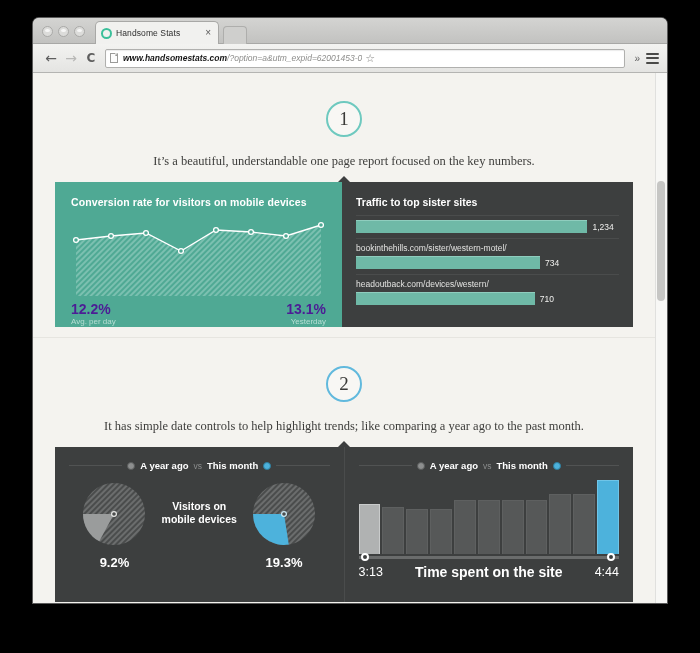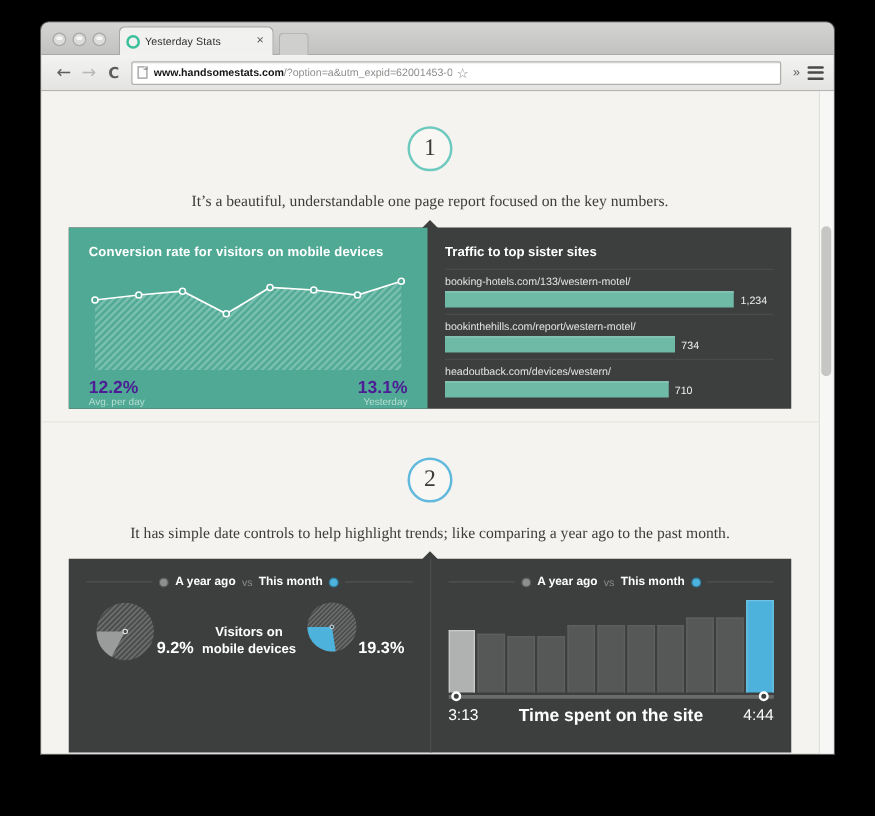--- a/index.html
+++ b/index.html
@@ -67,21 +67,21 @@
     background:#fff;border:1px solid #b0b0ae;border-radius:2px;
     display:flex;align-items:center;padding:0 4px;
     box-shadow:inset 0 1px 1px rgba(0,0,0,.08);
   }
   #page-icon{
     width:8px;height:10px;background:#fcfcfc;border:1px solid #9a9a98;
     flex:none;margin-right:5px;position:relative;
   }
   #page-icon::after{content:"";position:absolute;right:-1px;top:-1px;
     border-left:3px solid #d9d9d7;border-bottom:3px solid #9a9a98;}
-  #url-text{font-size:8.5px;white-space:nowrap;overflow:hidden;color:#8d8d8b;}
+  #url-text{font-size:8.5px;white-space:nowrap;overflow:hidden;color:#8d8d8b;font-style:italic;}
   #url-text b{color:#141414;font-weight:bold;}
   #star-icon{font-size:11px;color:#8c8c8a;margin-left:3px;}
   #overflow-icon{font-size:10px;color:#5e5e5e;padding:0 4px;}
   #menu-icon{width:13px;height:11px;display:flex;flex-direction:column;
     justify-content:space-between;margin-left:2px;}
   #menu-icon i{display:block;height:2px;background:#4a4a48;border-radius:1px;}
 
   
   #viewport{
     position:relative;height:530px;background:#f4f3ef;overflow:hidden;
@@ -164,21 +164,21 @@
     margin-bottom:9px;}
   .datectl .rule{flex:1;height:1px;background:#515353;}
   .dot{width:8px;height:8px;border-radius:50%;flex:none;}
   .dot.gray{background:#8d8f8f;border:1.5px solid #5a5c5c;}
   .dot.blue{background:#4db2dc;border:1.5px solid #2e7e9e;}
   .dlabel{font-size:9.5px;font-weight:bold;color:#fff;white-space:nowrap;}
   .dvs{font-size:8.5px;color:#8a8c8c;}
   
   #pies{display:flex;align-items:flex-start;justify-content:space-between;
     padding:0 6px;}
-  .pie-block{display:flex;flex-direction:row;align-items:center;width:80px;justify-content:space-between;}
+  .pie-block{display:flex;flex-direction:column;align-items:center;width:80px;justify-content:space-between;}
   .pie{width:68px;height:68px;position:relative;}
   .pie svg{display:block;}
   .pie-pct{color:#fff;font-size:13px;font-weight:bold;margin-top:7px;}
   #pies-label{
     color:#fff;font-size:10.5px;font-weight:bold;text-align:center;
     line-height:1.25;margin-top:20px;width:92px;
   }
   
   #time-chart{position:relative;height:76px;display:flex;align-items:flex-end;
     gap:2px;padding-bottom:2px;}
@@ -200,21 +200,21 @@
 <body>
 
 <div id="browser-window">
 
   <div id="tab-strip">
     <div class="traffic" id="traffic-close"></div>
     <div class="traffic" id="traffic-min"></div>
     <div class="traffic" id="traffic-max"></div>
     <div id="tab">
       <span id="tab-favicon"></span>
-      <span id="tab-title">Yesterday Stats</span>
+      <span id="tab-title">Handsome Stats</span>
       <span id="tab-close">×</span>
     </div>
     <div id="tab-new"></div>
   </div>
 
   <div id="toolbar">
     <span class="navbtn" id="nav-back">←</span>
     <span class="navbtn" id="nav-forward">→</span>
     <span class="navbtn" id="nav-reload">C</span>
     <div id="url-bar">
@@ -273,29 +273,28 @@
                   <span class="stat-value">13.1%</span>
                   <span class="stat-label">Yesterday</span>
                 </div>
               </div>
             </div>
 
             <div id="traffic-card">
               <div id="traffic-title">Traffic to top sister sites</div>
 
               <div class="traffic-row">
-                <div class="traffic-url">booking-hotels.com/133/western-motel/</div>
                 <div class="traffic-barline">
                   <div class="traffic-bar" style="width:88%"></div>
                   <span class="traffic-val">1,234</span>
                 </div>
               </div>
 
               <div class="traffic-row">
-                <div class="traffic-url">bookinthehills.com/report/western-motel/</div>
+                <div class="traffic-url">bookinthehills.com/sister/western-motel/</div>
                 <div class="traffic-barline">
                   <div class="traffic-bar" style="width:70%"></div>
                   <span class="traffic-val">734</span>
                 </div>
               </div>
 
               <div class="traffic-row">
                 <div class="traffic-url">headoutback.com/devices/western/</div>
                 <div class="traffic-barline">
                   <div class="traffic-bar" style="width:68%"></div>

